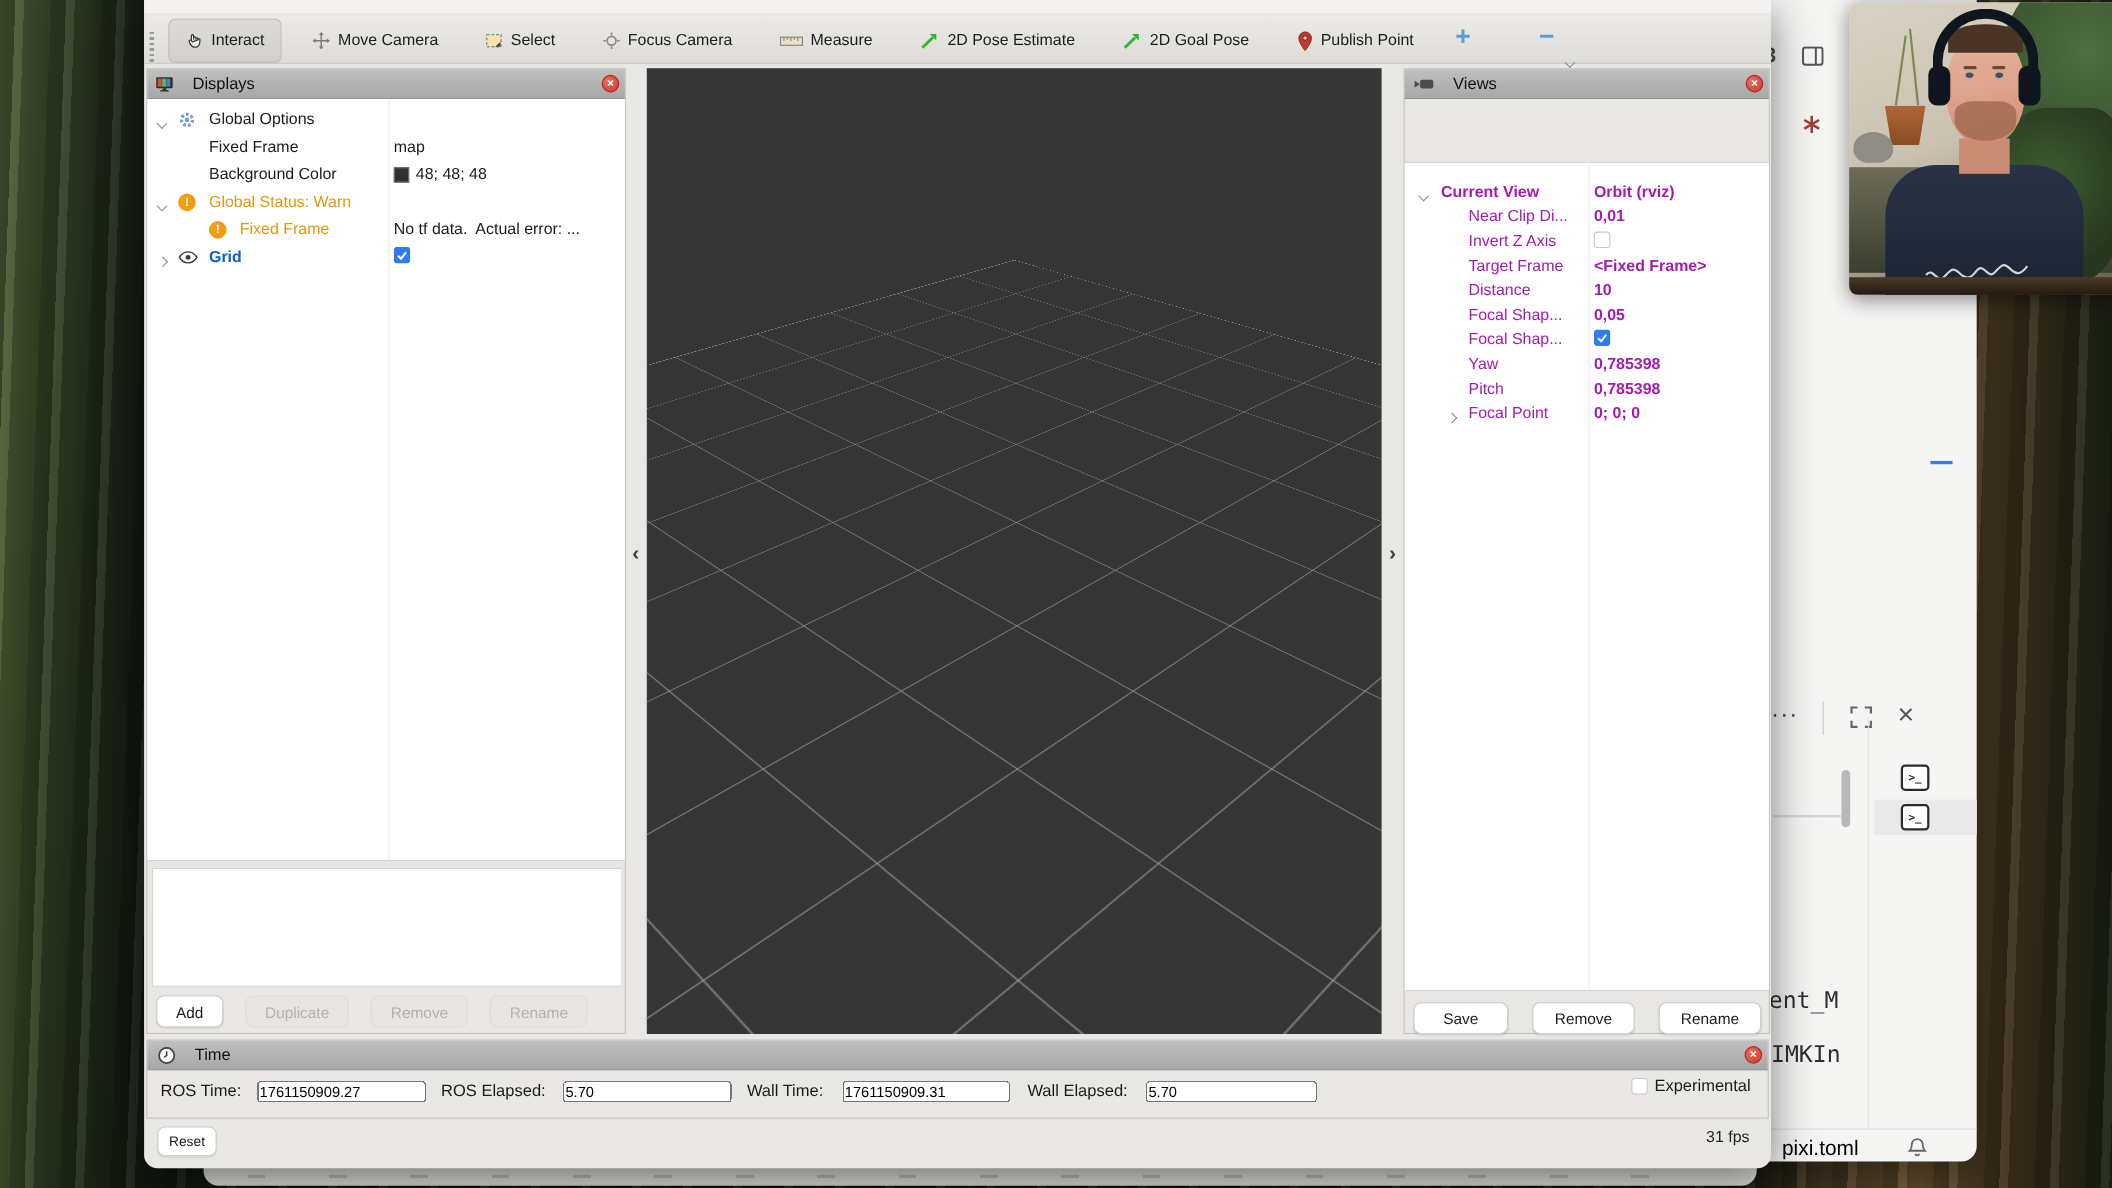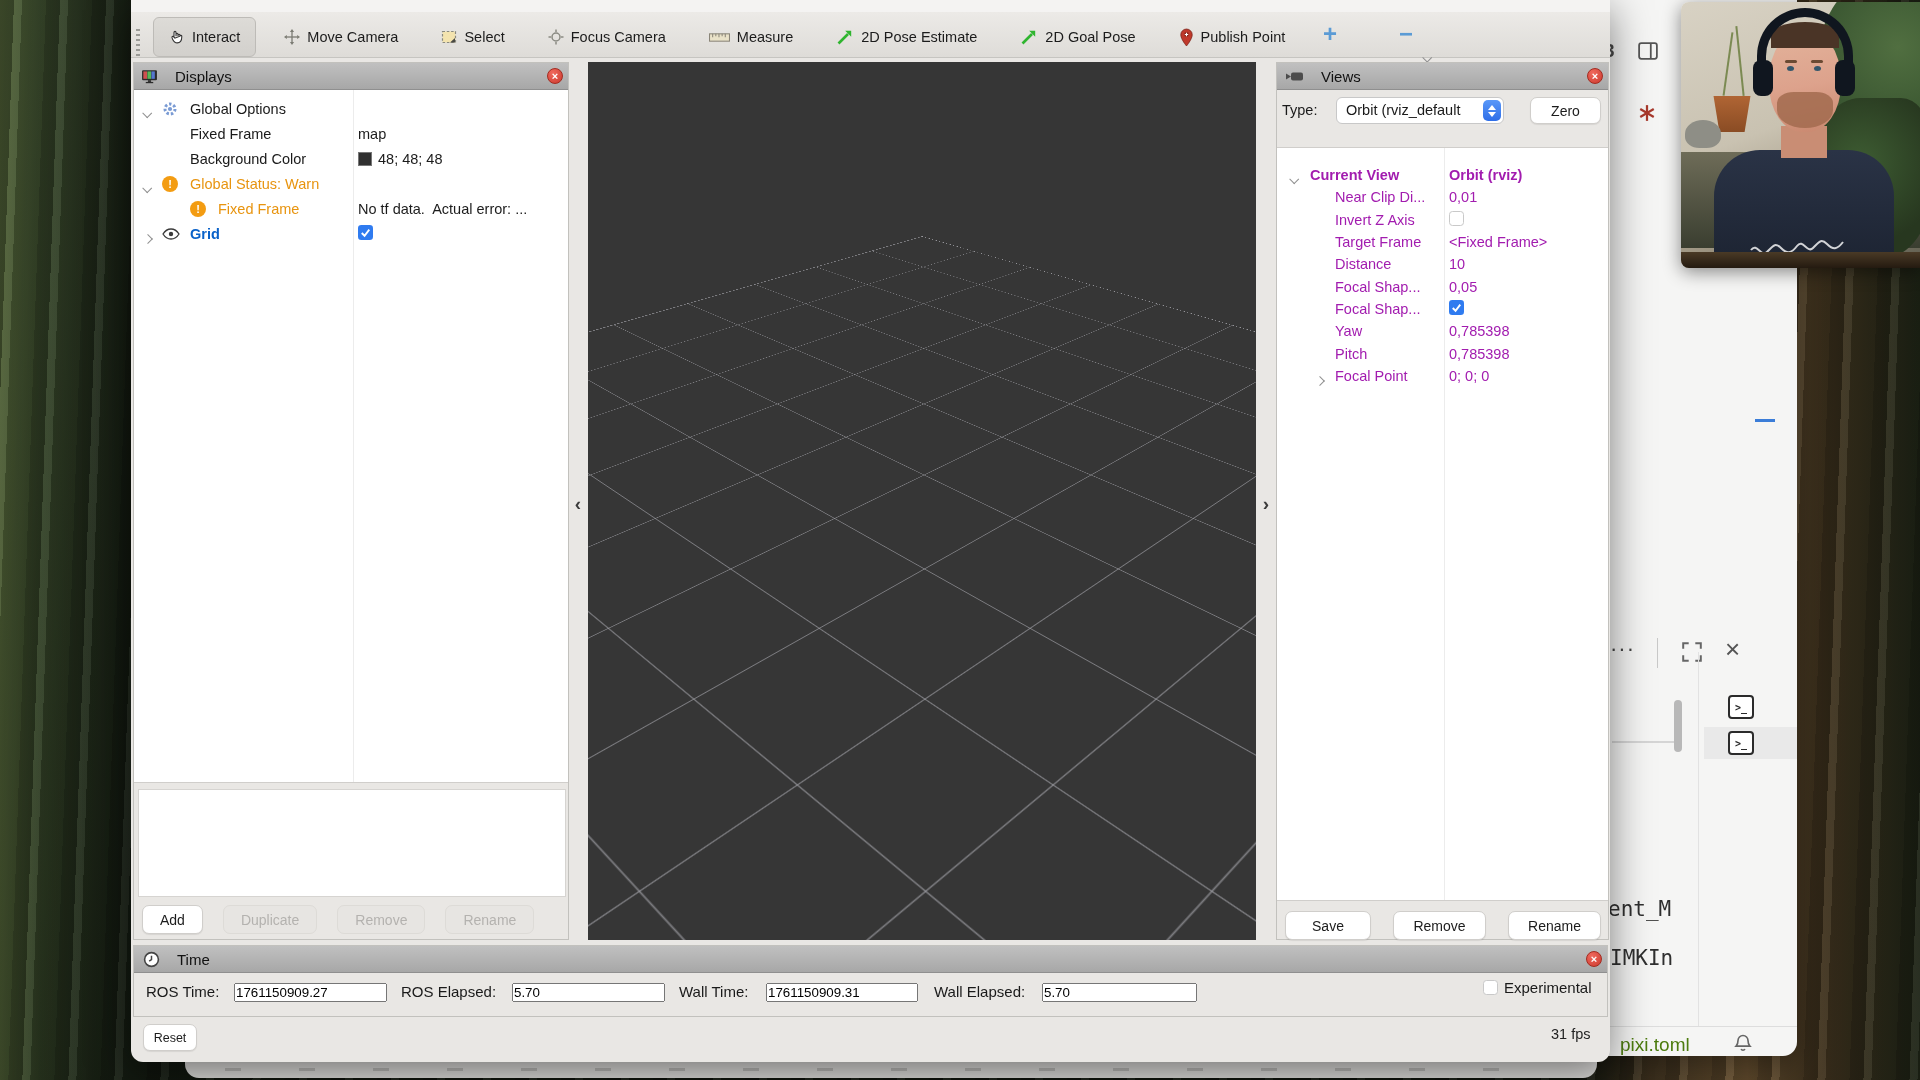--- a/index.html
+++ b/index.html
@@ -27,21 +27,21 @@
   .bg-window .vdiv2{ position:absolute; left:106px; top:652px; width:1px; height:374px; background:#e2e2e2; }
   .bg-window .scroll-thumb{ position:absolute; left:82px; top:700px; width:8px; height:52px; background:#b8b8b8; border-radius:4px; }
   .bg-window .hline{ position:absolute; left:20px; top:741px; width:62px; height:2px; background:#d5d5d5; }
   .term-ic{ position:absolute; width:26px; height:24px; border:2px solid #2b2b2b; border-radius:4px;
     font-family:"DejaVu Sans Mono",monospace; font-size:10px; font-weight:bold; color:#2b2b2b;
     display:flex; align-items:center; justify-content:center; background:#fff; }
   .term-hl{ position:absolute; left:112px; top:727px; width:93px; height:32px; background:#e9e9e9; }
   .bg-window .code1{ position:absolute; left:16px; top:897px; font-family:"DejaVu Sans Mono",monospace; font-size:21px; color:#2f2f2f; }
   .bg-window .code2{ position:absolute; left:18px; top:946px; font-family:"DejaVu Sans Mono",monospace; font-size:21px; color:#2f2f2f; }
   .bg-window .statusbar{ position:absolute; left:0; top:1026px; width:100%; height:30px; border-top:1px solid #ddd; }
-  .bg-window .statusfile{ position:absolute; left:28px; top:7px; font-size:19px; color:#4d7c0f; }
+  .bg-window .statusfile{ position:absolute; left:28px; top:7px; font-size:19px; color:#000000; }
   .bg-window .bell{ position:absolute; left:141px; top:6px; }
 
   
   .behind-bar{ position:absolute; left:185px; top:1046px; width:1412px; height:32px; background:#e0dfdd;
     border-radius:0 0 14px 14px; z-index:3; }
   .behind-bar::after{ content:""; position:absolute; left:40px; right:60px; top:22px; height:3px;
     background:repeating-linear-gradient(90deg,#b5b4b2 0 16px, transparent 16px 74px); opacity:.8; }
 
   
   .webcam{ position:absolute; left:1681px; top:2px; width:239px; height:266px; z-index:7; overflow:hidden;
@@ -150,21 +150,21 @@
     background:linear-gradient(180deg,#5a98f8,#2e6ee8); display:flex; flex-direction:column; align-items:center; justify-content:center; gap:2px; }
   .stepper i{ width:0; height:0; border-left:4px solid transparent; border-right:4px solid transparent; }
   .stepper .up{ border-bottom:5px solid #fff; } .stepper .dn{ border-top:5px solid #fff; }
   .zero-btn{ position:absolute; left:253px; top:1px; width:71px; height:27px; justify-content:center; }
   .vtree{ position:absolute; left:0; top:84px; width:100%; height:754px; background:#fff; border-top:1px solid #d0cecb; border-bottom:1px solid #d0cecb; }
   .vtree .coldiv{ position:absolute; left:167px; top:0; width:1px; height:100%; background:#ececec; }
   .vrow{ position:relative; height:22.3px; font-size:14.5px; color:#a21caf; }
   .vrow > *{ position:absolute; top:50%; transform:translateY(-50%); }
   .vrow .lbl{ left:58px; white-space:nowrap; }
   .vrow.bold .lbl{ left:33px; font-weight:bold; }
-  .vrow .val{ left:172px; display:flex; align-items:center; white-space:pre; }
+  .vrow .val{ left:172px; display:flex; align-items:center; white-space:pre;font-weight:bold; }
   .vrow.bold .val{ font-weight:bold; }
   .vbuttons{ position:absolute; top:848px; left:0; width:100%; }
   .vbuttons .btn{ position:absolute; justify-content:center; }
 
   .cb{ display:inline-block; width:15px; height:15px; }
   .cb.unchecked{ background:#fff; border:1.5px solid #c9c9c9; border-radius:3.5px; }
 
   
   .timep{ left:2px; top:945px; width:1475px; height:72px; }
   .time-fields{ position:absolute; left:0; top:27px; width:100%; height:45px; font-size:15px; color:#1a1a1a; }
@@ -421,31 +421,20 @@
     <div class="panel-header">
       <span class="ic" style="margin-left:8px">
           <svg width="19" height="13" viewBox="0 0 19 12">
             <rect x="6" y="2" width="12" height="8" rx="2" fill="#4c4c4c"></rect>
             <path d="M6 6L1 3v6z" fill="#4c4c4c"></path>
           </svg>
         </span>
       <span class="panel-title">Views</span>
       <span class="close-btn">×</span>
     </div>
-    <div class="type-row">
-      <span class="type-label">Type:</span>
-      <div class="combo">
-        <span class="ctext">Orbit (rviz_default</span>
-        <span class="stepper">
-            <i class="up"></i>
-            <i class="dn"></i>
-          </span>
-      </div>
-      <div class="btn zero-btn">Zero</div>
-    </div>
     <div class="vtree">
       <div class="coldiv"></div>
       <div style="position:relative; padding-top:16px;">
           <div class="vrow bold">
             <span class="chevbox" style="left: 13px;"><span class="chev down"></span></span>
             <span class="lbl">Current View</span>
             <span class="val"><span>Orbit (rviz)</span></span>
           </div>
           <div class="vrow">
             <span class="lbl">Near Clip Di...</span>

